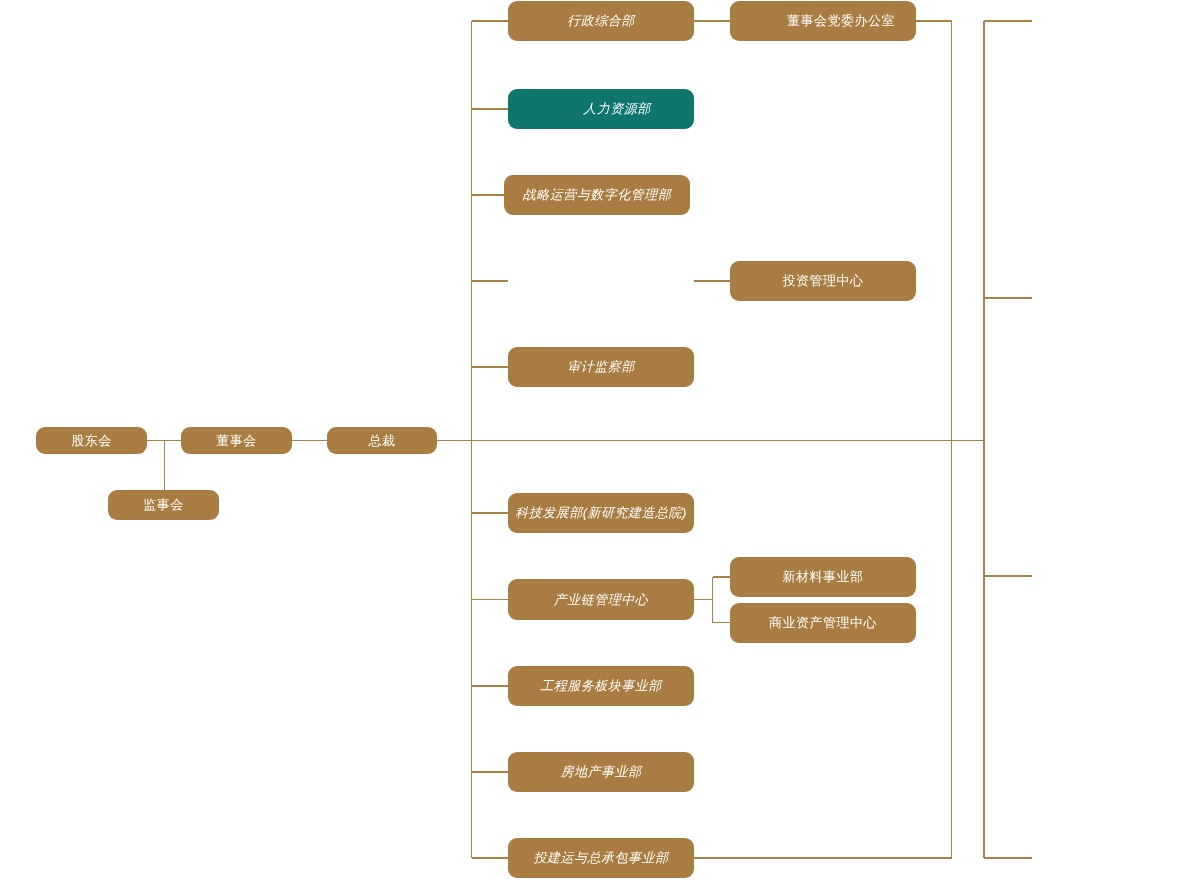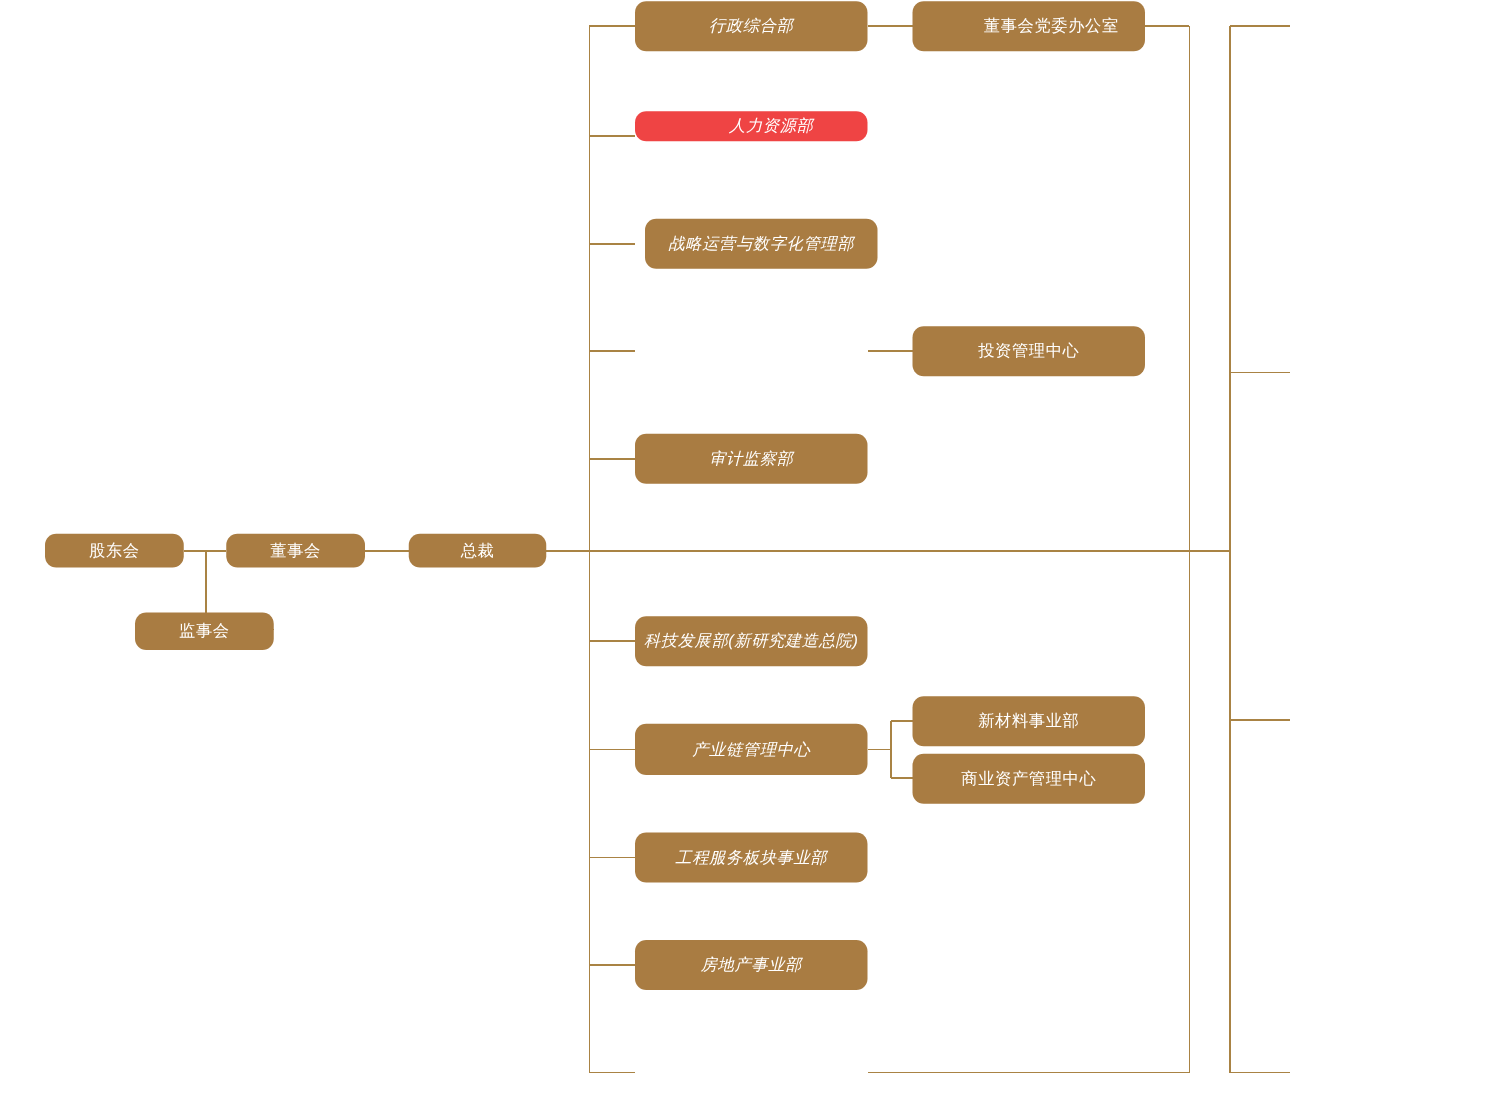--- a/index.html
+++ b/index.html
@@ -97,27 +97,28 @@
       <line x1="984" y1="858" x2="1032" y2="858"></line>
     </g>
   </svg>
 
   <div class="node lvl-root" style="left: 36px; top: 427px; width: 111px; height: 27px; background: rgb(169, 124, 66); color: rgb(255, 255, 255);">股东会</div>
   <div class="node lvl-root" style="left: 181px; top: 427px; width: 111px; height: 27px; background: rgb(169, 124, 66); color: rgb(255, 255, 255);">董事会</div>
   <div class="node lvl-root" style="left: 327px; top: 427px; width: 110px; height: 27px; background: rgb(169, 124, 66); color: rgb(255, 255, 255);">总裁</div>
   <div class="node lvl-root" style="left: 108px; top: 490px; width: 111px; height: 30px; background: rgb(169, 124, 66); color: rgb(255, 255, 255);">监事会</div>
 
   <div class="node lvl-dept" style="left: 508px; top: 1px; width: 186px; height: 40px; background: rgb(169, 124, 66); color: rgb(255, 255, 255);">行政综合部</div>
-  <div class="node lvl-dept" style="left: 508px; top: 89px; width: 186px; height: 24px; background: #ef4444; color: rgb(255, 255, 255); padding-left: 32px;">人力资源部</div>
-  <div class="node lvl-dept" style="left: 516px; top: 175px; width: 186px; height: 40px; background: rgb(169, 124, 66); color: rgb(255, 255, 255);">战略运营与数字化管理部</div>
+  <div class="node lvl-dept" style="left: 508px; top: 89px; width: 186px; height: 40px; background: #0f766e; color: rgb(255, 255, 255); padding-left: 32px;">人力资源部</div>
+  <div class="node lvl-dept" style="left: 504px; top: 175px; width: 186px; height: 40px; background: rgb(169, 124, 66); color: rgb(255, 255, 255);">战略运营与数字化管理部</div>
   <div class="node lvl-dept" style="left: 508px; top: 347px; width: 186px; height: 40px; background: rgb(169, 124, 66); color: rgb(255, 255, 255);">审计监察部</div>
 
   <div class="node lvl-dept" style="left: 508px; top: 493px; width: 186px; height: 40px; background: rgb(169, 124, 66); color: rgb(255, 255, 255); text-align: center;">科技发展部(新研究建造总院)</div>
   <div class="node lvl-dept" style="left: 508px; top: 579px; width: 186px; height: 41px; background: rgb(169, 124, 66); color: rgb(255, 255, 255);">产业链管理中心</div>
   <div class="node lvl-dept" style="left: 508px; top: 666px; width: 186px; height: 40px; background: rgb(169, 124, 66); color: rgb(255, 255, 255);">工程服务板块事业部</div>
   <div class="node lvl-dept" style="left: 508px; top: 752px; width: 186px; height: 40px; background: rgb(169, 124, 66); color: rgb(255, 255, 255);">房地产事业部</div>
+  <div class="node lvl-dept" style="left: 508px; top: 838px; width: 186px; height: 40px; background: rgb(169, 124, 66); color: rgb(255, 255, 255);">投建运与总承包事业部</div>
 
   <div class="node lvl-sub" style="left: 730px; top: 1px; width: 186px; height: 40px; background: rgb(169, 124, 66); color: rgb(255, 255, 255); padding-left: 36px;">董事会党委办公室</div>
   <div class="node lvl-sub" style="left: 730px; top: 261px; width: 186px; height: 40px; background: rgb(169, 124, 66); color: rgb(255, 255, 255);">投资管理中心</div>
   <div class="node lvl-sub" style="left: 730px; top: 557px; width: 186px; height: 40px; background: rgb(169, 124, 66); color: rgb(255, 255, 255);">新材料事业部</div>
   <div class="node lvl-sub" style="left: 730px; top: 603px; width: 186px; height: 40px; background: rgb(169, 124, 66); color: rgb(255, 255, 255);">商业资产管理中心</div>
 
 </div>
 
 </body></html>

